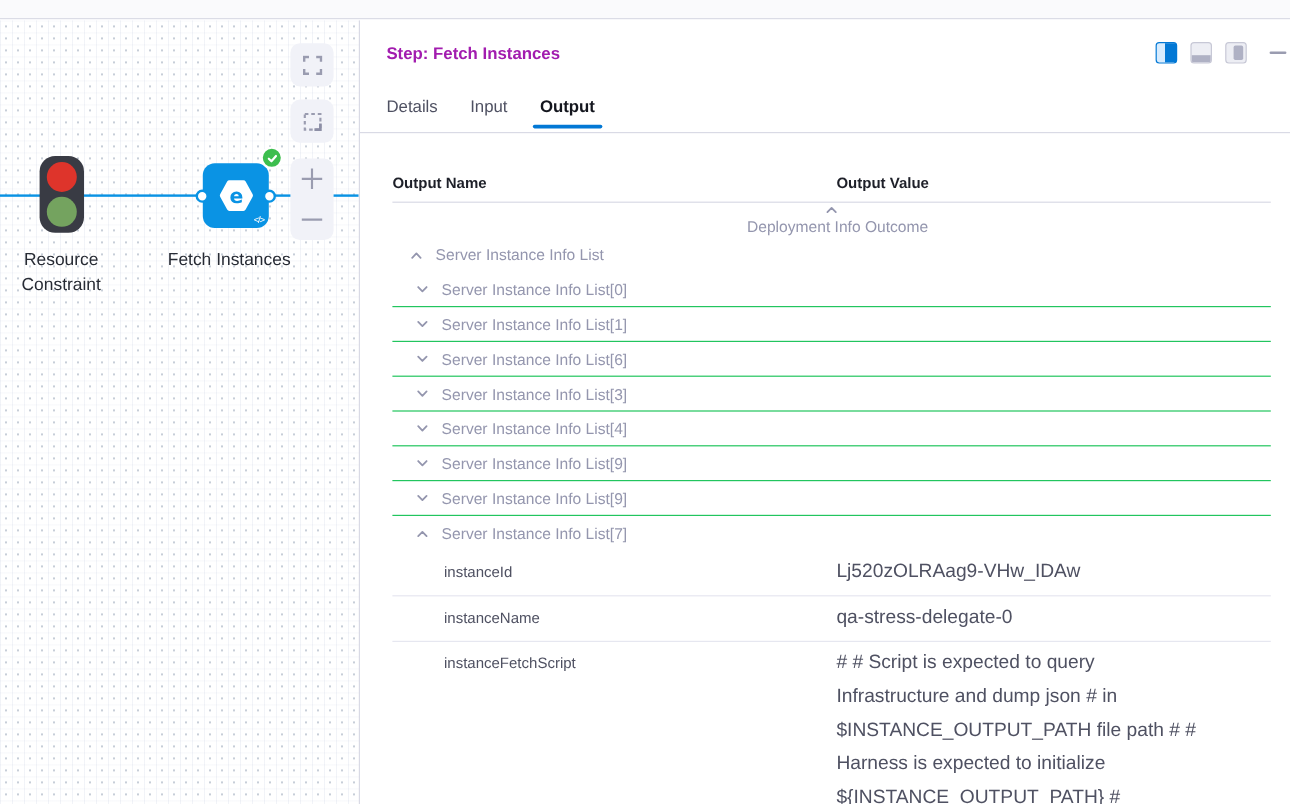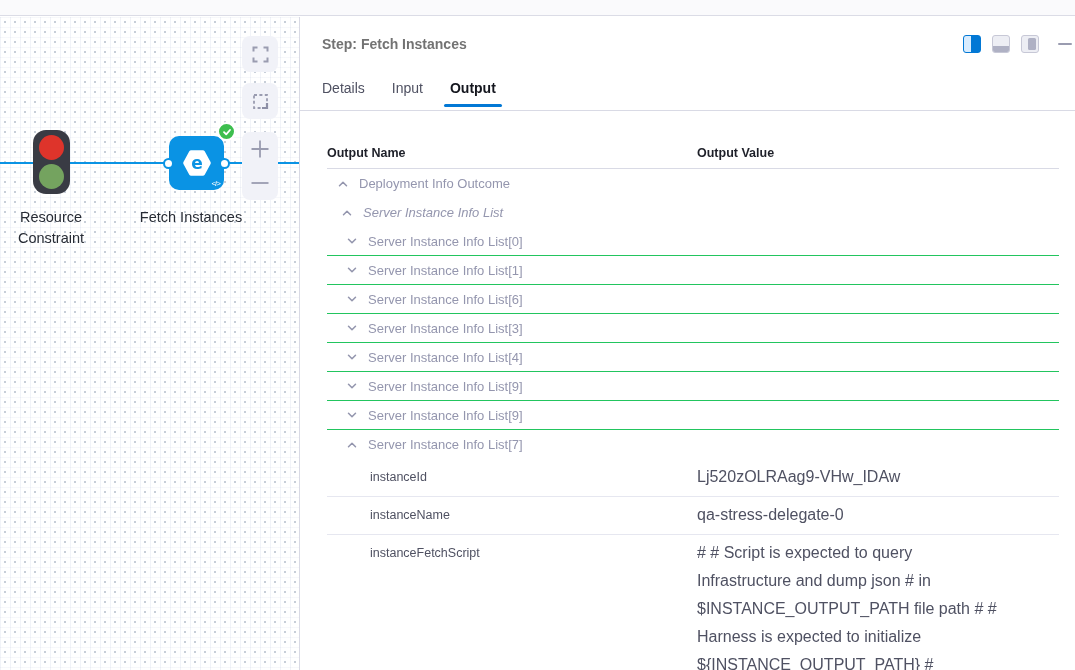--- a/index.html
+++ b/index.html
@@ -56,21 +56,21 @@
   .cv-btn.marquee { top:66px; height:36px; }
   .cv-zoom { position:absolute; left:242px; top:115px; width:36px; height:68px;
     background:#F1F2F8; border-radius:8px; display:flex; flex-direction:column;
     align-items:center; justify-content:space-around; color:#9A9CB0; }
 
   
   .panel {
     position:absolute; left:299px; top:17px; width:776px; height:653px;
     background:#fff; border-left:1px solid #D9DAE5;
   }
-  .panel-title { position:absolute; left:22px; top:19px; font-size:14px; font-weight:bold; color:#737373; }
+  .panel-title { position:absolute; left:22px; top:19px; font-size:14px; font-weight:bold; color:#a21caf; }
 
   .layout-toggles { position:absolute; top:18px; left:663px; display:flex; gap:11px; align-items:center; }
   .lt { width:18px; height:18px; border-radius:3px; position:relative; overflow:hidden; }
   .lt-split { border:1px solid #0278D5; background:linear-gradient(to right, #D8ECFE 44%, #0278D5 44%); }
   .lt-bottom { border:1px solid #C7C8D6; background:#EDEEF4; }
   .lt-bottom::after { content:""; position:absolute; left:0; right:0; bottom:0; height:6px; background:#AFB1C4; }
   .lt-right { border:1px solid #C7C8D6; background:#EDEEF4; }
   .lt-right::after { content:""; position:absolute; right:2px; top:2px; bottom:2px; width:8px; background:#AFB1C4; border-radius:1.5px; }
   .minimize-bar { width:14px; height:2.5px; background:#9A9CB0; border-radius:2px; margin-left:8px; }
 
@@ -84,22 +84,22 @@
   
   .table { position:absolute; left:27px; right:16px; top:126px; }
   .thead { display:flex; padding:3px 0 8px 0; border-bottom:1px solid #D9DAE5;
     font-size:12.5px; font-weight:bold; color:#1E2029; }
   .col-name { width:370px; flex:0 0 370px; }
   .col-value { flex:1; }
 
   .trow { height:29px; display:flex; align-items:center; font-size:13px; color:#9496AE; }
   .trow.bordered { border-bottom:1px solid #22c55e; }
   .trow .chev { flex:0 0 12px; margin-right:10px; }
-  .trow.lvl1 { padding-left:10px; }
-  .trow.lvl2 { padding-left:14px;font-style:italic; }
+  .trow.lvl1 { padding-left:10px;flex-direction:column; }
+  .trow.lvl2 { padding-left:14px; }
   .trow.lvl3 { padding-left:19px; }
 
   .leaf { display:flex; align-items:flex-start; padding:9px 0 10px 0; border-bottom:1px solid #E6E7F0; }
   .leaf:last-child { border-bottom:none; }
   .leaf-key { width:370px; flex:0 0 370px; padding-left:43px; font-size:12.5px; color:#4F5162; padding-top:2px; }
   .leaf-value { flex:1; font-size:16px; color:#4F5162; line-height:28px; white-space:pre-line; margin-top:-5px; }
   .leaf-value.single { line-height:18px; margin-top:0; }
 
   svg { display:block; }
 </style>

